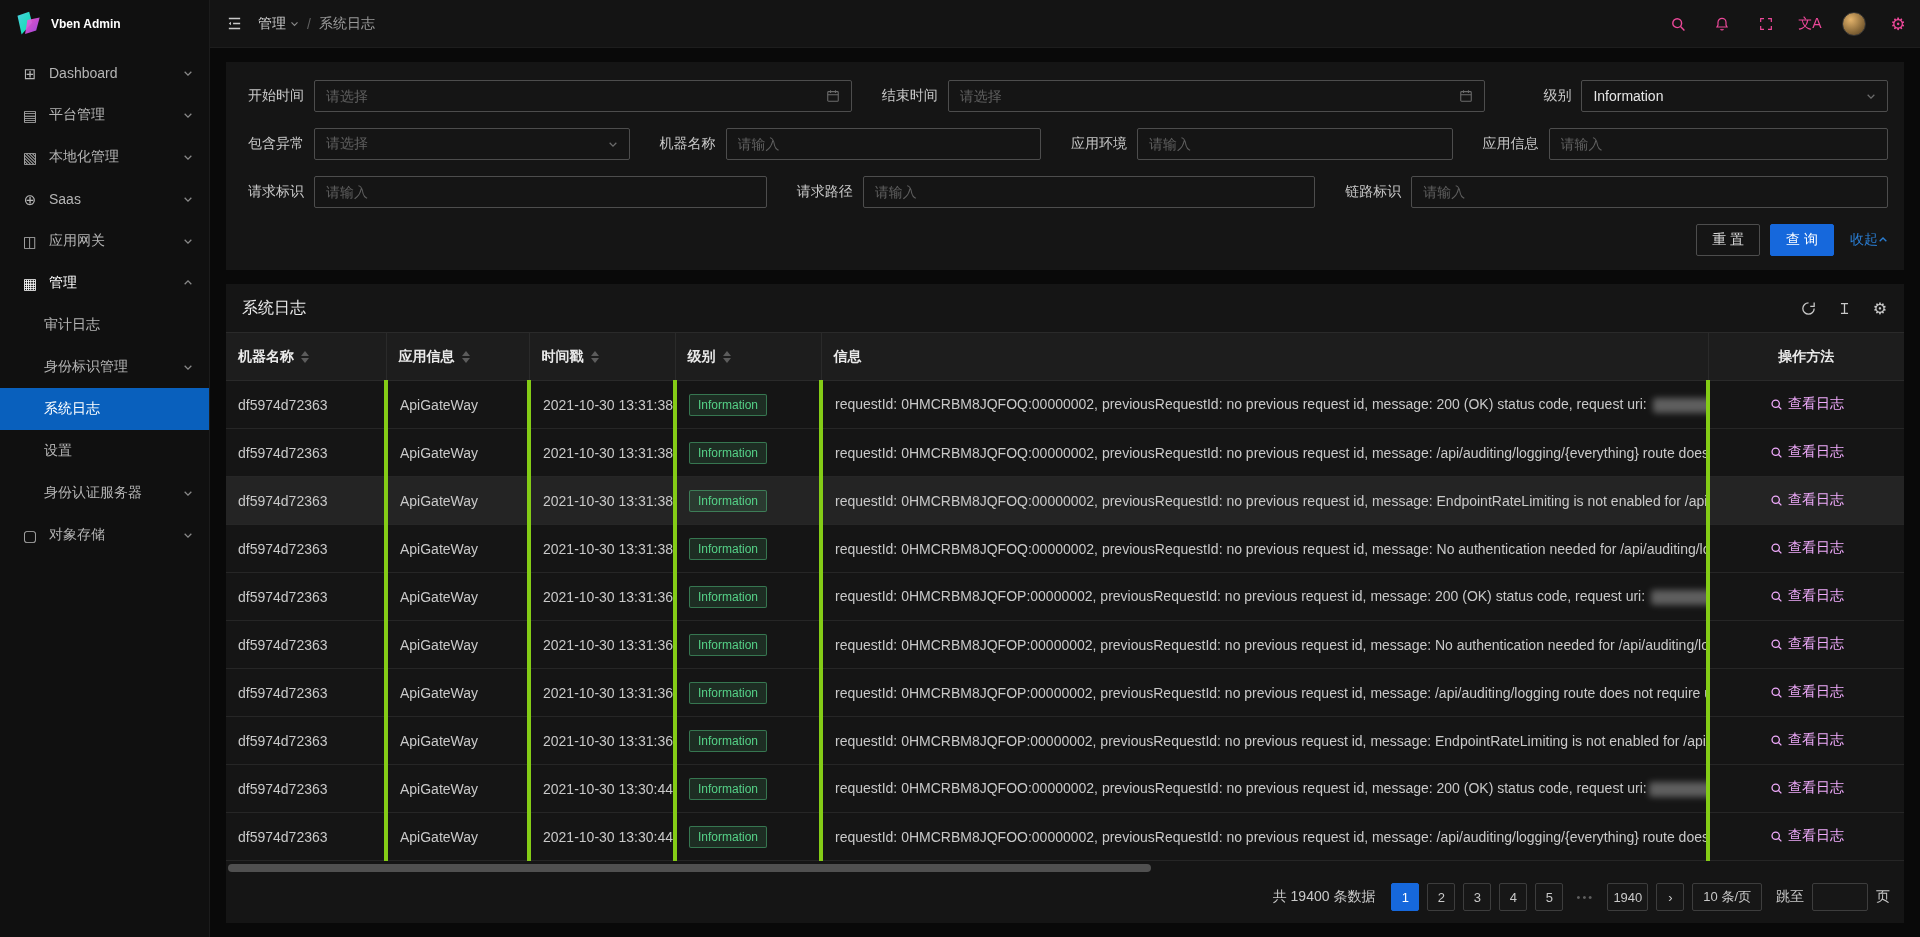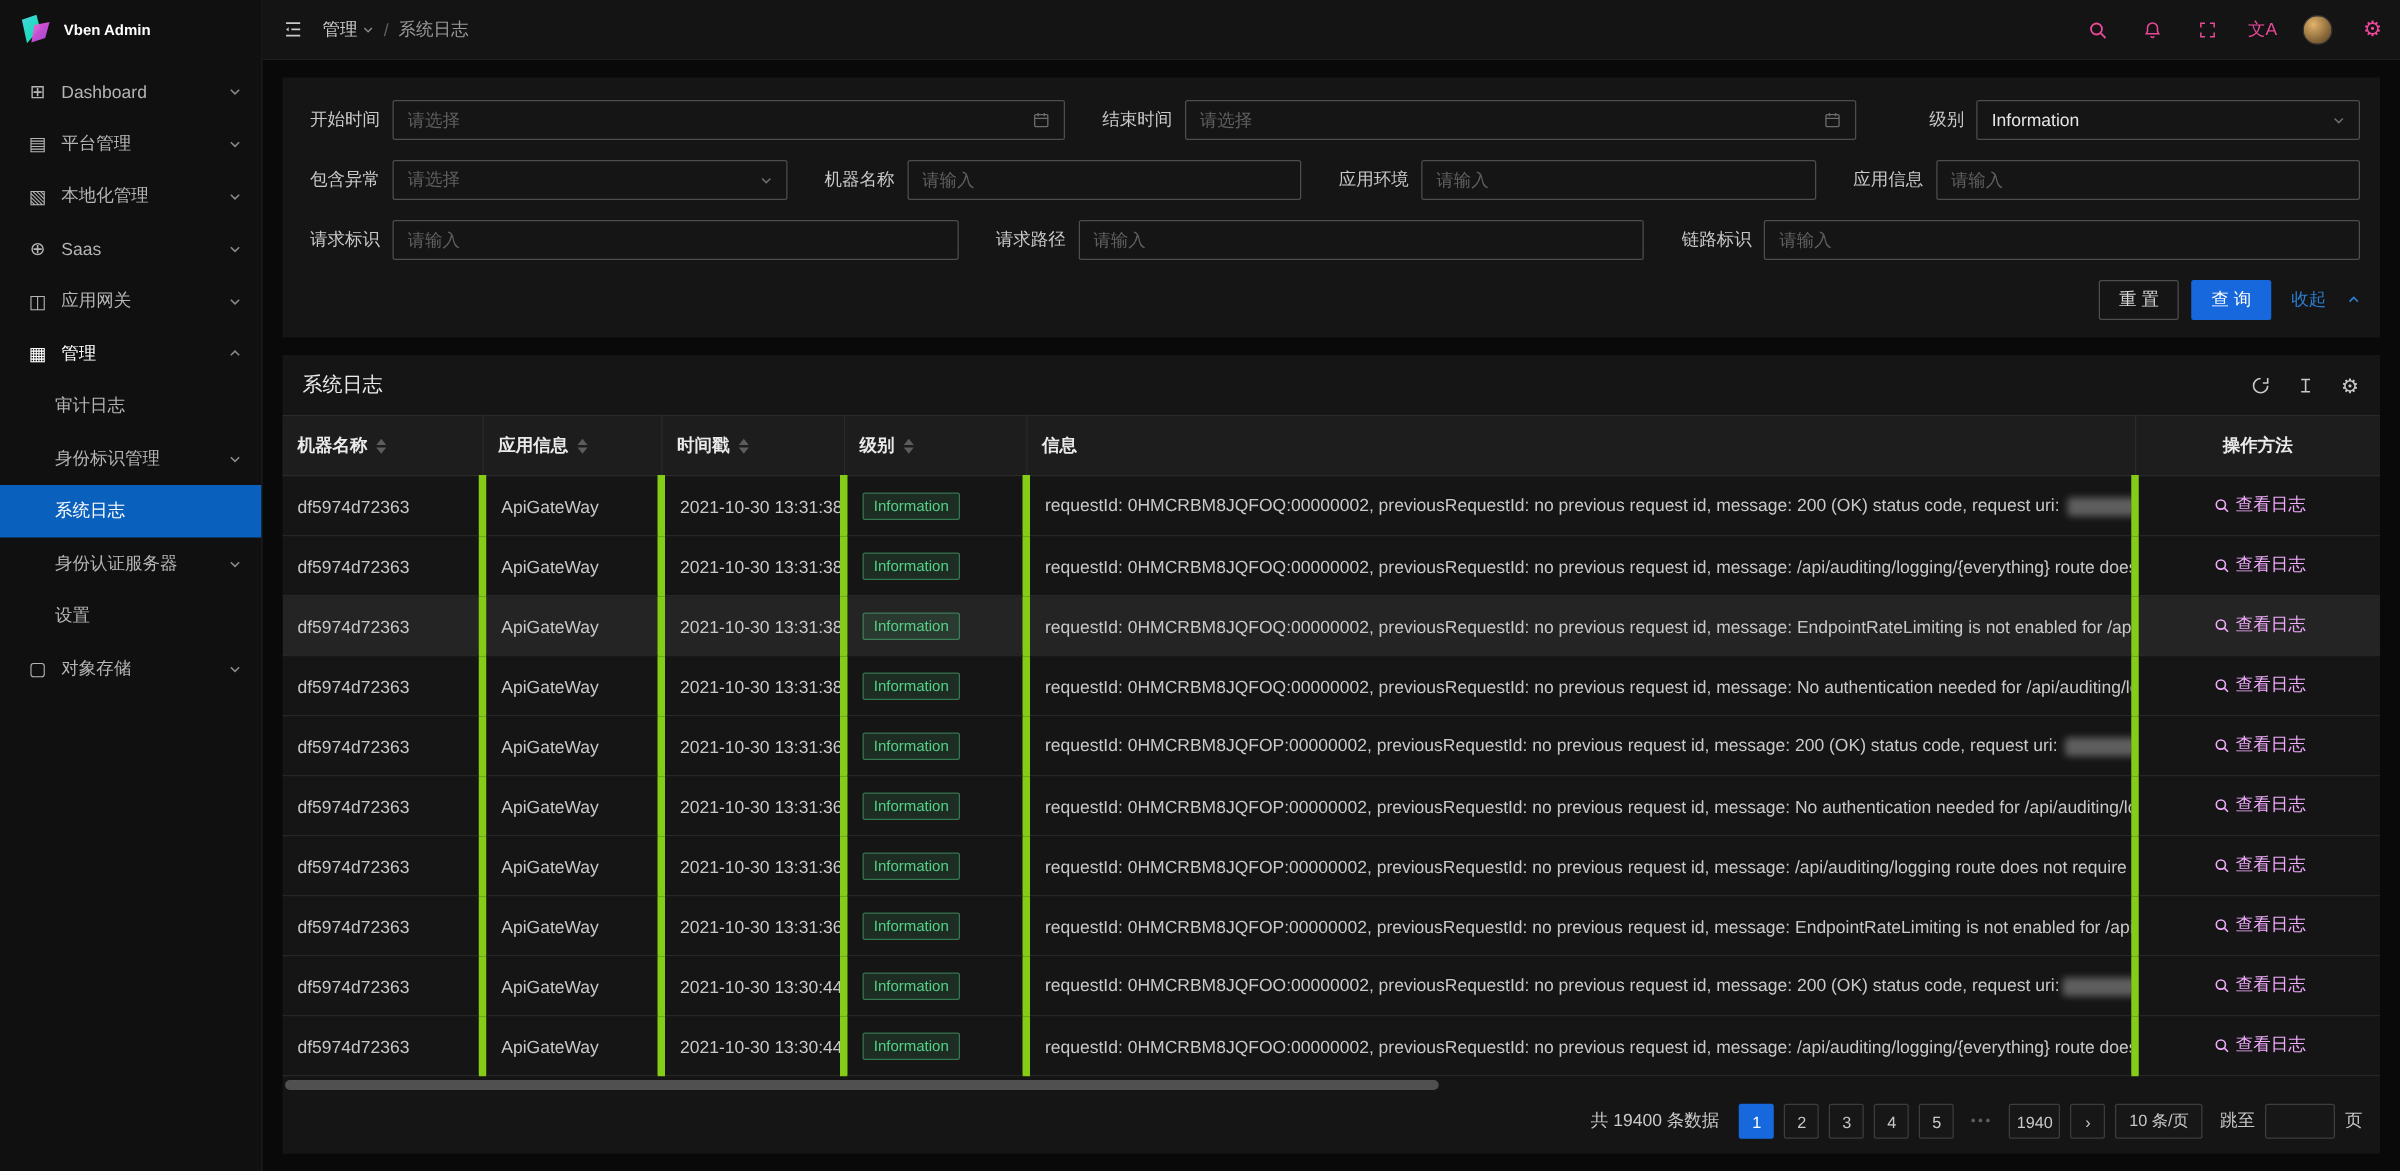--- a/index.html
+++ b/index.html
@@ -54,32 +54,32 @@
   .f-label { width:72px; flex-shrink:0; text-align:right; padding-right:10px; color:#c9c9c9; white-space:nowrap; }
   .f-control { flex:1; height:32px; min-width:0; background:#151515; border:1px solid #4d4d4d; border-radius:2px; display:flex; align-items:center; padding:0 11px; color:#dcdcdc; }
   .f-control input { flex:1; min-width:0; background:transparent; border:none; outline:none; color:#dcdcdc; font:inherit; padding:0; }
   .f-control input::placeholder { color:#5f5f5f; }
   .placeholder-text { color:#5f5f5f; flex:1; white-space:nowrap; overflow:hidden; }
   .sel-value { flex:1; color:#e6e6e6; white-space:nowrap; overflow:hidden; }
   .ctl-suffix { color:#6c6c6c; display:flex; margin-left:8px; flex-shrink:0; }
   .filter-footer { display:flex; justify-content:flex-end; align-items:center; margin-top:2px; }
   .btn { height:32px; padding:0 15px; border-radius:2px; border:1px solid #4d4d4d; background:transparent; color:#d9d9d9; font:inherit; cursor:pointer; }
   .btn-primary { background:#1668dc; border-color:#1668dc; color:#fff; margin-left:10px; }
-  .collapse-link { color:#2a7dd2; display:flex; align-items:center; gap:17px; margin-left:16px; cursor:pointer; }
+  .collapse-link { color:#2a7dd2; display:flex; align-items:center; gap:0; margin-left:16px; cursor:pointer; }
 
   
   .table-panel { flex:1; display:flex; flex-direction:column; min-height:0; }
   .table-header-bar { height:48px; flex-shrink:0; display:flex; align-items:center; justify-content:space-between; padding:0 14px 0 16px; }
   .table-title { font-size:16px; color:#eaeaea; }
   .toolbar { display:flex; align-items:center; gap:16px; color:#c9c9c9; }
   .tbi { width:20px; height:20px; display:flex; align-items:center; justify-content:center; cursor:pointer; font-size:16px; }
   table { width:100%; border-collapse:collapse; table-layout:fixed; }
   th { background:#1d1d1d; height:48px; padding:0 12px; text-align:left; font-weight:700; color:#eaeaea; border-top:1px solid #2a2a2a; border-bottom:1px solid #2a2a2a; border-right:1px solid #2a2a2a; white-space:nowrap; }
   th:last-child { border-right:none; text-align:center; }
-  td { height:48px; padding:0 12px; border-bottom:1px solid #262626; border-right:6px solid #84cc16; color:#c9c9c9; white-space:nowrap; overflow:hidden; }
+  td { height:48px; padding:0 12px; border-bottom:1px solid #262626; border-right:4px solid #84cc16; color:#c9c9c9; white-space:nowrap; overflow:hidden; }
   td:last-child { border-right:none; text-align:center; }
   tr.highlight td { background:#242424; }
   .sort-carets { display:inline-flex; flex-direction:column; margin-left:7px; vertical-align:middle; }
   .caret-up { width:0; height:0; border-left:4px solid transparent; border-right:4px solid transparent; border-bottom:5px solid #5c5c5c; margin-bottom:2px; }
   .caret-down { width:0; height:0; border-left:4px solid transparent; border-right:4px solid transparent; border-top:5px solid #5c5c5c; }
   .badge-success { display:inline-block; padding:2px 8px; font-size:12px; line-height:16px; color:#55d187; background:rgba(85,209,135,.13); border:1px solid rgba(85,209,135,.45); border-radius:2px; }
   .action-link { display:inline-flex; align-items:center; gap:5px; color:#f0abfc; cursor:pointer; }
   .redacted { display:inline-block; vertical-align:middle; width:112px; height:15px; border-radius:3px; background:#a8a8a8; opacity:.5; filter:blur(3px); margin-left:2px; }
 
   
@@ -185,29 +185,29 @@
           <span class="mi-chev">
             <svg width="10" height="10" viewBox="0 0 12 12" fill="none" stroke="currentColor" stroke-width="1.5">
               <path d="M2 4.5l4 4 4-4"></path>
             </svg>
           </span>
         </div>
         <div class="menu-item submenu-item active">
           <span class="mi-label">系统日志</span>
         </div>
         <div class="menu-item submenu-item">
+          <span class="mi-label">设置</span>
+        </div>
+        <div class="menu-item submenu-item">
           <span class="mi-label">身份认证服务器</span>
           <span class="mi-chev">
             <svg width="10" height="10" viewBox="0 0 12 12" fill="none" stroke="currentColor" stroke-width="1.5">
               <path d="M2 4.5l4 4 4-4"></path>
             </svg>
           </span>
-        </div>
-        <div class="menu-item submenu-item">
-          <span class="mi-label">设置</span>
         </div>
         <div class="menu-item">
           <span class="mi-icon">▢</span>
           <span class="mi-label">对象存储</span>
           <span class="mi-chev">
             <svg width="10" height="10" viewBox="0 0 12 12" fill="none" stroke="currentColor" stroke-width="1.5">
               <path d="M2 4.5l4 4 4-4"></path>
             </svg>
           </span>
         </div>

